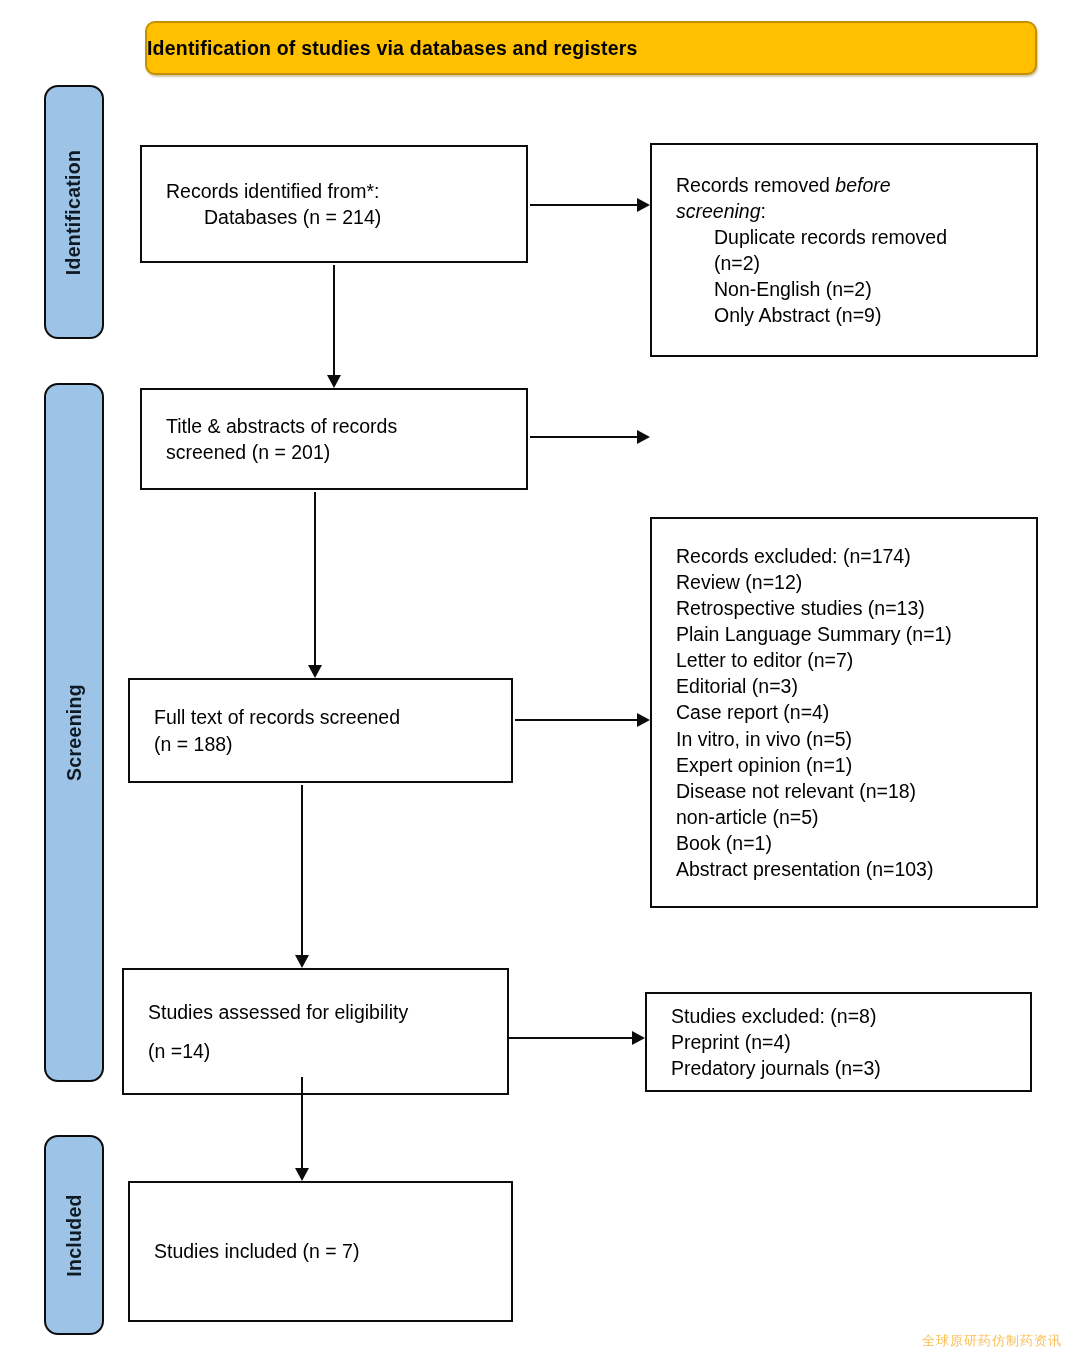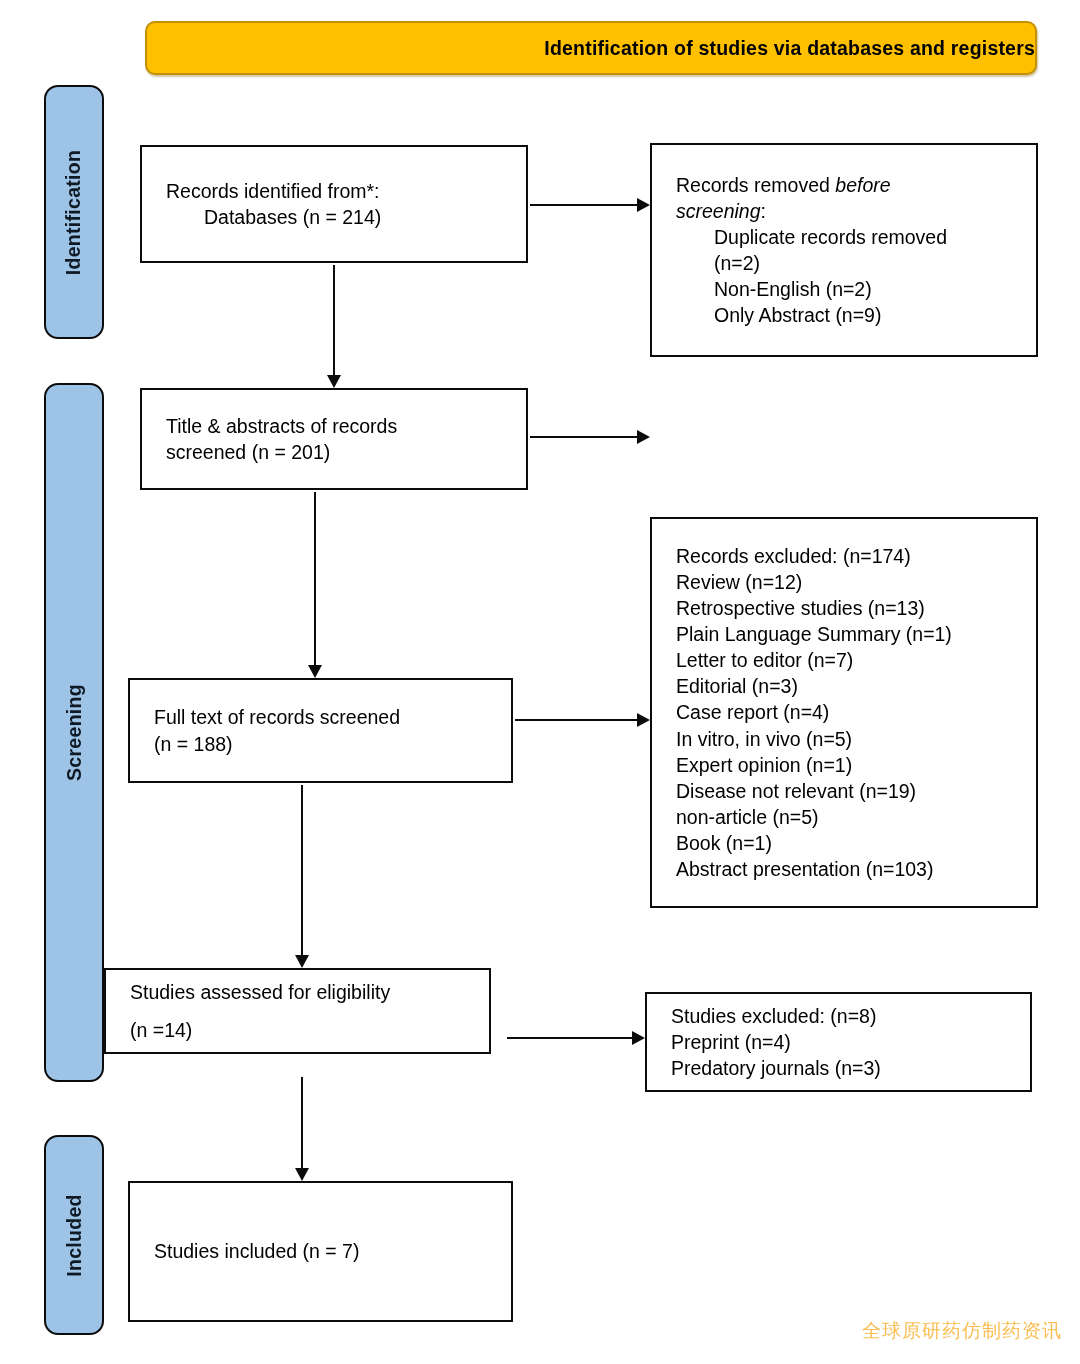--- a/index.html
+++ b/index.html
@@ -4,21 +4,21 @@
 <style>
   html,body{margin:0;padding:0;background:#ffffff;}
   .canvas{
     position:relative;width:1080px;height:1364px;background:#ffffff;
     font-family:"Liberation Sans", sans-serif;color:#000;overflow:hidden;
   }
   
   .banner{
     position:absolute;left:145px;top:21px;width:888px;height:50px;
     background:#FFC000;border:2px solid #C49000;border-radius:10px;
-    display:flex;align-items:center;justify-content:flex-end;
+    display:flex;align-items:center;justify-content:flex-start;
     box-shadow:1px 2px 2px rgba(120,90,0,.35);
     font-weight:bold;font-size:19.5px;letter-spacing:.2px;
   }
   
   .stage{
     position:absolute;left:44px;width:56px;background:#9DC3E6;
     border:2.5px solid #0c0c0c;border-radius:14px;
     display:flex;align-items:center;justify-content:center;
   }
   .stage span{
@@ -35,21 +35,21 @@
     display:flex;flex-direction:column;justify-content:center;
     padding:10px 18px 10px 24px;
   }
   .fbox .indent{padding-left:38px;}
   .fbox.b1{left:140px;top:145px;width:388px;height:118px;}
   .fbox.r1{left:650px;top:143px;width:388px;height:214px;}
   .fbox.b2{left:140px;top:388px;width:388px;height:102px;}
   .fbox.r2{left:650px;top:388px;width:388px;height:102px;}
   .fbox.b3{left:128px;top:678px;width:385px;height:105px;}
   .fbox.r3{left:650px;top:517px;width:388px;height:391px;}
-  .fbox.b4{left:104px;top:968px;width:387px;height:86px;gap:12px;}
+  .fbox.b4{left:122px;top:968px;width:387px;height:127px;gap:12px;}
   .fbox.r4{left:645px;top:992px;width:387px;height:100px;}
   .fbox.b5{left:128px;top:1181px;width:385px;height:141px;}
   
   .arrow-h{position:absolute;height:2.4px;background:#0c0c0c;}
   .arrow-h::after{
     content:"";position:absolute;right:-13px;top:-6.3px;width:0;height:0;
     border-left:13px solid #0c0c0c;border-top:7.5px solid transparent;border-bottom:7.5px solid transparent;
   }
   .arrow-v{position:absolute;width:2.4px;background:#0c0c0c;}
   .arrow-v::after{
@@ -59,21 +59,21 @@
   .ah1{left:530px;top:204px;width:107px;}
   .ah2{left:530px;top:436px;width:107px;}
   .ah3{left:515px;top:719px;width:122px;}
   .ah4{left:507px;top:1037px;width:125px;}
   .av1{left:333px;top:265px;height:110px;}
   .av2{left:314px;top:492px;height:173px;}
   .av3{left:301px;top:785px;height:170px;}
   .av4{left:301px;top:1077px;height:91px;}
   
   .watermark{
-    position:absolute;right:18px;bottom:20px;font-size:19px;
+    position:absolute;right:18px;bottom:14px;font-size:13px;
     color:#F9B233;opacity:.85;letter-spacing:1px;
   }
   i{font-style:italic;}
 </style>
 </head>
 <body>
 
 <div class="canvas">
 
   <div class="banner">
@@ -122,21 +122,21 @@
   <div class="fbox r3">
     <div>Records excluded: (n=174)</div>
     <div>Review (n=12)</div>
     <div>Retrospective studies (n=13)</div>
     <div>Plain Language Summary (n=1)</div>
     <div>Letter to editor (n=7)</div>
     <div>Editorial (n=3)</div>
     <div>Case report (n=4)</div>
     <div>In vitro, in vivo (n=5)</div>
     <div>Expert opinion (n=1)</div>
-    <div>Disease not relevant (n=19)</div>
+    <div>Disease not relevant (n=18)</div>
     <div>non-article (n=5)</div>
     <div>Book (n=1)</div>
     <div>Abstract presentation (n=103)</div>
   </div>
 
   <div class="fbox b4">
     <div>Studies assessed for eligibility</div>
     <div>(n =14)</div>
   </div>
 

